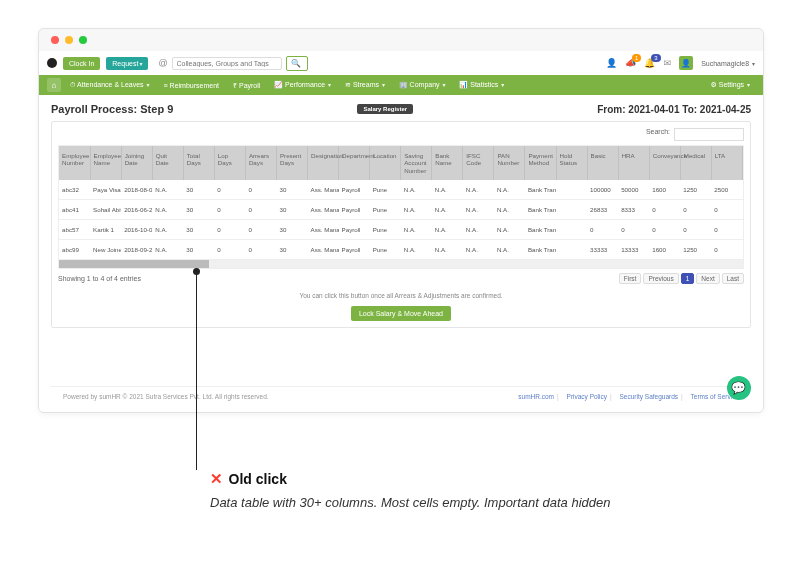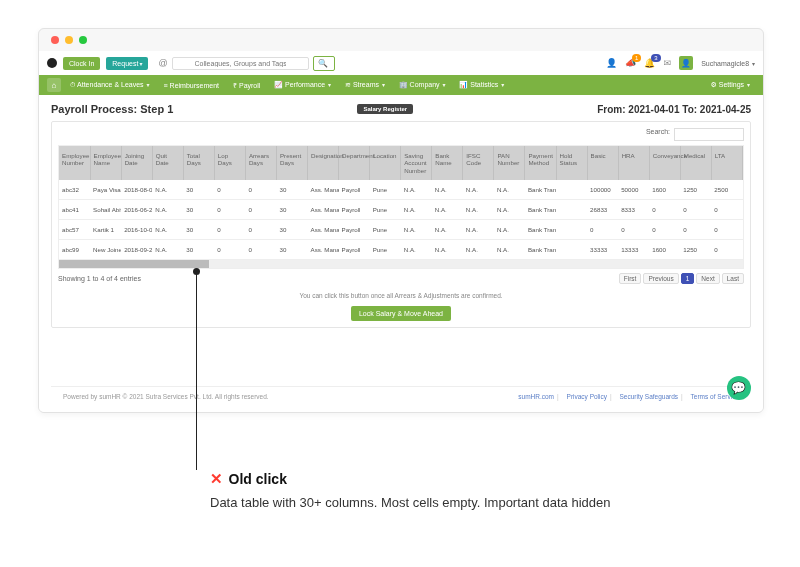--- a/index.html
+++ b/index.html
@@ -12,21 +12,21 @@
 .dot.y { background: #ffbd2e; }
 .dot.g { background: #27c93f; }
 .app { background: #fff; height: calc(100% - 22px); display: flex; flex-direction: column; }
 .topbar { height: 24px; display: flex; align-items: center; padding: 0 8px; gap: 6px; font-size: 7px; }
 .logo-dot { width: 10px; height: 10px; border-radius: 50%; background: #222; }
 .btn { border-radius: 2px; padding: 3px 6px; font-size: 7px; cursor: pointer; }
 .btn-green { background: #7cb342; color: #fff; }
 .btn-teal { background: #26a69a; color: #fff; }
 .search-group { display: flex; align-items: center; gap: 4px; margin-left: 4px; }
 .at-icon { color: #888; font-size: 9px; }
-.search-input { flex: 0 0 110px; font-size: 7px; padding: 2px 22px; border: 1px solid #ddd; border-radius: 2px; color: #888; }
+.search-input { flex: 0 0 110px; font-size: 7px; padding: 2px 4px; border: 1px solid #ddd; border-radius: 2px; color: #888; }
 .search-btn { border: 1px solid #7cb342; background: #fff; color: #7cb342; padding: 2px 5px; border-radius: 2px; font-size: 8px; }
 .topbar-spacer { flex: 1; }
 .top-icons { display: flex; align-items: center; gap: 8px; }
 .icon-wrap { position: relative; color: #888; font-size: 9px; }
 .badge { position: absolute; top: -4px; right: -5px; background: #3f51b5; color: #fff; border-radius: 6px; font-size: 6px; padding: 0 3px; line-height: 8px; }
 .badge.orange { background: #ff9800; }
 .avatar { width: 14px; height: 14px; border-radius: 2px; background: #7cb342; display: inline-flex; align-items: center; justify-content: center; color: #fff; font-size: 8px; }
 .user-name { font-size: 7px; color: #666; }
 .navbar { background: #7cb342; height: 20px; display: flex; align-items: center; padding: 0 8px; gap: 4px; font-size: 7px; color: #fff; }
 .nav-home { width: 14px; height: 14px; background: rgba(255,255,255,0.2); border-radius: 2px; display: flex; align-items: center; justify-content: center; font-size: 8px; }
@@ -58,21 +58,21 @@
 .footer { margin-top: auto; padding: 6px 12px 4px; display: flex; font-size: 6.5px; color: #999; border-top: 1px solid #eee; }
 .footer-spacer { flex: 1; }
 .footer a { color: #5b7fc7; text-decoration: none; margin-left: 3px; }
 .footer .sep { margin: 0 3px; color: #ccc; }
 .fab { position: absolute; right: 12px; bottom: 12px; width: 24px; height: 24px; border-radius: 50%; background: #26c281; display: flex; align-items: center; justify-content: center; color: #fff; font-size: 12px; }
 .pointer-line { position: absolute; left: 196px; top: 272px; width: 1px; height: 198px; background: #222; }
 .pointer-dot { position: absolute; left: 193px; top: 268px; width: 7px; height: 7px; border-radius: 50%; background: #222; }
 .annotation { position: absolute; left: 210px; top: 470px; width: 500px; }
 .anno-title { font-size: 14px; font-weight: 700; color: #111; display: flex; align-items: center; gap: 6px; }
 .anno-x { color: #ff3b30; font-weight: 900; font-size: 15px; }
-.anno-body { font-size: 13px; color: #333; margin-top: 6px; line-height: 1.4; }
+.anno-body { font-size: 13px; color: #333; margin-top: 6px; line-height: 1.4; font-style: italic; }
 .caret { font-size: 6px; opacity: .9; margin-left: 1px; }
 </style>
 </head>
 <body>
 
 <div class="canvas">
   <div class="browser-frame">
     <div class="titlebar">
       <div class="dot r"></div>
       <div class="dot y"></div>
@@ -109,21 +109,21 @@
         <div class="nav-item">📈 <span>Performance</span> <span class="caret">▾</span></div>
         <div class="nav-item">≋ <span>Streams</span> <span class="caret">▾</span></div>
         <div class="nav-item">🏢 <span>Company</span> <span class="caret">▾</span></div>
         <div class="nav-item">📊 <span>Statistics</span> <span class="caret">▾</span></div>
         <div class="nav-spacer"></div>
         <div class="nav-item">⚙ <span>Settings</span> <span class="caret">▾</span></div>
       </div>
 
       <div class="content">
         <div class="page-header">
-          <span>Payroll Process: Step 1</span>
+          <span>Payroll Process: Step 9</span>
           <div class="header-spacer"></div>
           <span class="salary-reg">Salary Register</span>
           <div class="header-spacer"></div>
           <span class="date-range">From: 2021-04-01 To: 2021-04-25</span>
         </div>
 
         <div class="card">
           <div class="search-row">
             <label>Search:</label>
             <input style="">

